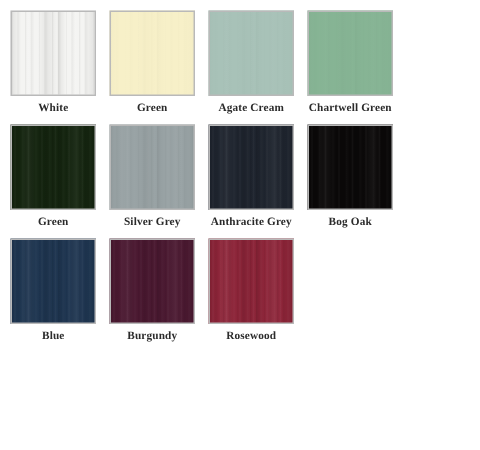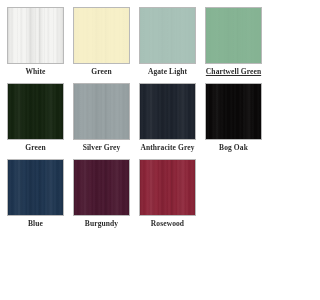--- a/index.html
+++ b/index.html
@@ -105,28 +105,28 @@
         <div class="grain grain-fine"></div>
         <div class="grain grain-broad"></div>
       </div>
       <div class="swatch-label" style="color: rgb(43, 43, 43);">Green</div>
     </div>
     <div class="swatch-cell">
       <div class="swatch-chip tex-none" style="background: rgb(168, 194, 184); border-color: rgb(185, 185, 185);">
         <div class="grain grain-fine"></div>
         <div class="grain grain-broad"></div>
       </div>
-      <div class="swatch-label" style="color: rgb(43, 43, 43);">Agate Light</div>
+      <div class="swatch-label" style="color: rgb(43, 43, 43);">Agate Cream</div>
     </div>
     <div class="swatch-cell">
       <div class="swatch-chip tex-none" style="background: rgb(134, 180, 148); border-color: rgb(185, 185, 185);">
         <div class="grain grain-fine"></div>
         <div class="grain grain-broad"></div>
       </div>
-      <div class="swatch-label" style="color: rgb(43, 43, 43); text-decoration: underline;">Chartwell Green</div>
+      <div class="swatch-label" style="color: rgb(43, 43, 43);">Chartwell Green</div>
     </div>
     <div class="swatch-cell">
       <div class="swatch-chip tex-medium" style="background: rgb(20, 36, 15); border-color: rgb(185, 185, 185);">
         <div class="grain grain-fine"></div>
         <div class="grain grain-broad"></div>
       </div>
       <div class="swatch-label" style="color: rgb(43, 43, 43);">Green</div>
     </div>
     <div class="swatch-cell">
       <div class="swatch-chip tex-subtle" style="background: rgb(152, 162, 164); border-color: rgb(185, 185, 185);">

